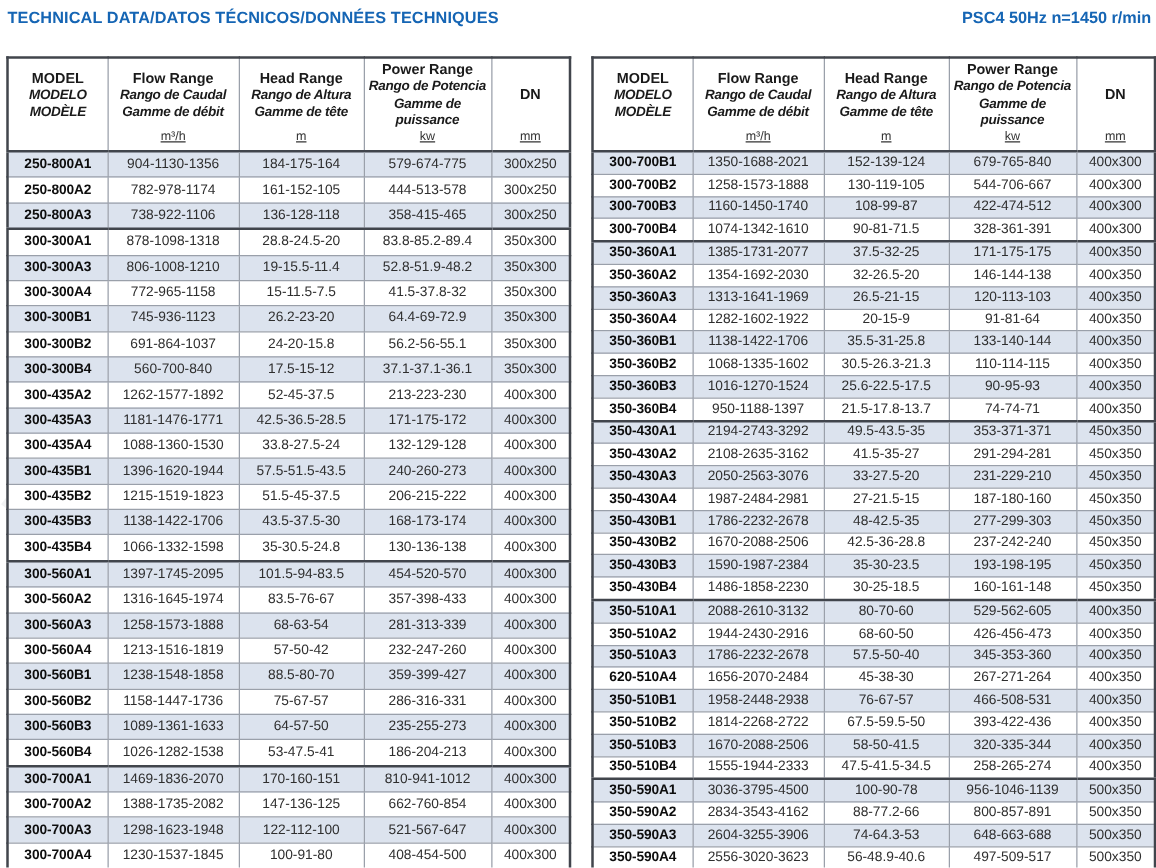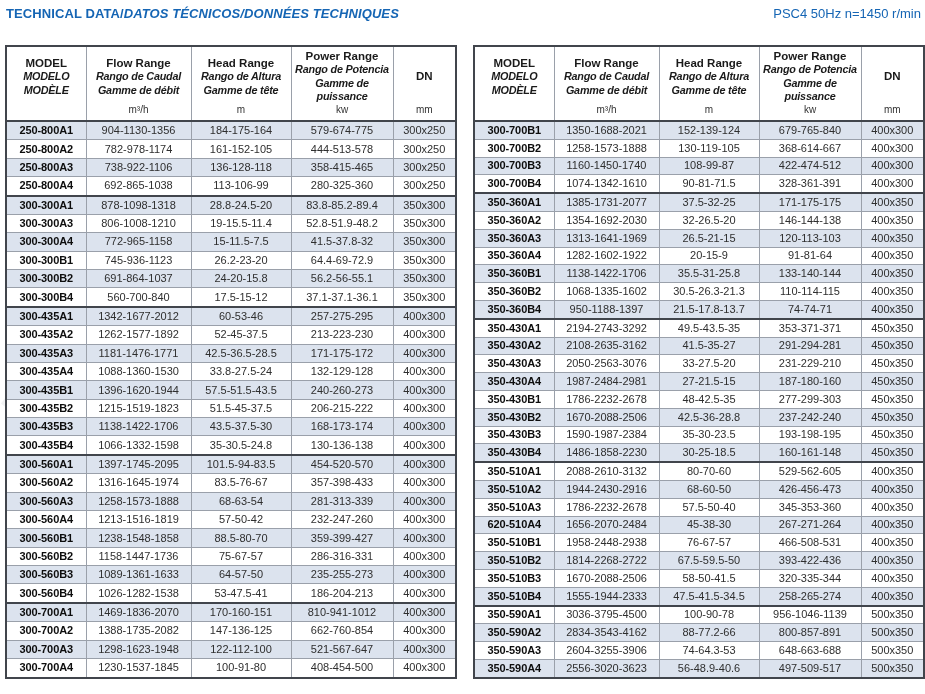--- a/index.html
+++ b/index.html
@@ -6,37 +6,37 @@
   body{
     width:925px;height:694px;position:relative;overflow:hidden;
     background:#ffffff;
     font-family:"Liberation Sans", sans-serif;
   }
   .titlebar{
     position:absolute;top:6px;left:6px;right:4px;
     display:flex;justify-content:space-between;align-items:baseline;
   }
   .doc-title{font-size:13px;font-weight:bold;color:var(--accent,#1565b4);letter-spacing:.1px;}
-  .doc-title .it{font-style:italic;margin-top:44px;}
-  .spec-label{font-size:13px;font-weight:normal;color:var(--accent,#1565b4);}
+  .doc-title .it{margin-top:44px;}
+  .spec-label{font-size:13px;font-weight:bold;color:var(--accent,#1565b4);}
   .tables{position:absolute;top:45px;left:5px;display:flex;gap:16px;}
   table{
     border-collapse:collapse;table-layout:fixed;width:450px;
     border:2px solid #41454c;background:#fff;
   }
   th,td{border:1px solid #9aa0aa;}
   th{
     height:73px;padding:0;vertical-align:top;background:#fff;
     border-bottom:2px solid #41454c;
   }
   .hwrap{display:flex;flex-direction:column;height:73px;}
   .hlines{flex:1;display:flex;flex-direction:column;justify-content:center;align-items:center;padding-top:2px;}
   .hlines .en{font-weight:bold;font-size:11.5px;color:#1a1a1a;line-height:1.25;}
   .hlines .it{font-weight:bold;font-style:italic;font-size:10.8px;color:#1a1a1a;line-height:1.25;letter-spacing:-.2px;}
-  .hunit{height:16px;text-align:center;font-size:10px;font-weight:normal;color:#333;}
+  .hunit{height:16px;text-align:center;font-size:10px;font-weight:normal;color:#333;text-decoration:underline;}
   td{
     height:16.8px;padding:0 2px;text-align:center;vertical-align:middle;
     font-size:11px;color:#2e2e2e;white-space:nowrap;line-height:1;
   }
   tbody tr:nth-child(odd) td{background:#dce3ee;}
   tbody tr.grp td{border-top:2px solid #41454c;}
   td.c-model{font-weight:bold;color:#0d0d0d;letter-spacing:-.1px;}
   .watermark{
     position:absolute;left:95px;top:130px;width:70px;height:330px;
     background:rgba(120,125,135,.10);transform:rotate(38deg);
@@ -129,27 +129,20 @@
           <td class="c-power">444-513-578</td>
           <td class="c-dn">300x250</td>
         </tr>
         <tr>
           <td class="c-model">250-800A3</td>
           <td class="c-flow">738-922-1106</td>
           <td class="c-head">136-128-118</td>
           <td class="c-power">358-415-465</td>
           <td class="c-dn">300x250</td>
         </tr>
-        <tr>
-          <td class="c-model">250-800A4</td>
-          <td class="c-flow">692-865-1038</td>
-          <td class="c-head">113-106-99</td>
-          <td class="c-power">280-325-360</td>
-          <td class="c-dn">300x250</td>
-        </tr>
         <tr class="grp">
           <td class="c-model">300-300A1</td>
           <td class="c-flow">878-1098-1318</td>
           <td class="c-head">28.8-24.5-20</td>
           <td class="c-power">83.8-85.2-89.4</td>
           <td class="c-dn">350x300</td>
         </tr>
         <tr>
           <td class="c-model">300-300A3</td>
           <td class="c-flow">806-1008-1210</td>
@@ -177,27 +170,20 @@
           <td class="c-head">24-20-15.8</td>
           <td class="c-power">56.2-56-55.1</td>
           <td class="c-dn">350x300</td>
         </tr>
         <tr>
           <td class="c-model">300-300B4</td>
           <td class="c-flow">560-700-840</td>
           <td class="c-head">17.5-15-12</td>
           <td class="c-power">37.1-37.1-36.1</td>
           <td class="c-dn">350x300</td>
-        </tr>
-        <tr class="grp">
-          <td class="c-model">300-435A1</td>
-          <td class="c-flow">1342-1677-2012</td>
-          <td class="c-head">60-53-46</td>
-          <td class="c-power">257-275-295</td>
-          <td class="c-dn">400x300</td>
         </tr>
         <tr>
           <td class="c-model">300-435A2</td>
           <td class="c-flow">1262-1577-1892</td>
           <td class="c-head">52-45-37.5</td>
           <td class="c-power">213-223-230</td>
           <td class="c-dn">400x300</td>
         </tr>
         <tr>
           <td class="c-model">300-435A3</td>
@@ -392,21 +378,21 @@
           <td class="c-model">300-700B1</td>
           <td class="c-flow">1350-1688-2021</td>
           <td class="c-head">152-139-124</td>
           <td class="c-power">679-765-840</td>
           <td class="c-dn">400x300</td>
         </tr>
         <tr>
           <td class="c-model">300-700B2</td>
           <td class="c-flow">1258-1573-1888</td>
           <td class="c-head">130-119-105</td>
-          <td class="c-power">368-614-667</td>
+          <td class="c-power">544-706-667</td>
           <td class="c-dn">400x300</td>
         </tr>
         <tr>
           <td class="c-model">300-700B3</td>
           <td class="c-flow">1160-1450-1740</td>
           <td class="c-head">108-99-87</td>
           <td class="c-power">422-474-512</td>
           <td class="c-dn">400x300</td>
         </tr>
         <tr>
@@ -449,20 +435,27 @@
           <td class="c-flow">1138-1422-1706</td>
           <td class="c-head">35.5-31-25.8</td>
           <td class="c-power">133-140-144</td>
           <td class="c-dn">400x350</td>
         </tr>
         <tr>
           <td class="c-model">350-360B2</td>
           <td class="c-flow">1068-1335-1602</td>
           <td class="c-head">30.5-26.3-21.3</td>
           <td class="c-power">110-114-115</td>
+          <td class="c-dn">400x350</td>
+        </tr>
+        <tr>
+          <td class="c-model">350-360B3</td>
+          <td class="c-flow">1016-1270-1524</td>
+          <td class="c-head">25.6-22.5-17.5</td>
+          <td class="c-power">90-95-93</td>
           <td class="c-dn">400x350</td>
         </tr>
         <tr>
           <td class="c-model">350-360B4</td>
           <td class="c-flow">950-1188-1397</td>
           <td class="c-head">21.5-17.8-13.7</td>
           <td class="c-power">74-74-71</td>
           <td class="c-dn">400x350</td>
         </tr>
         <tr class="grp">

